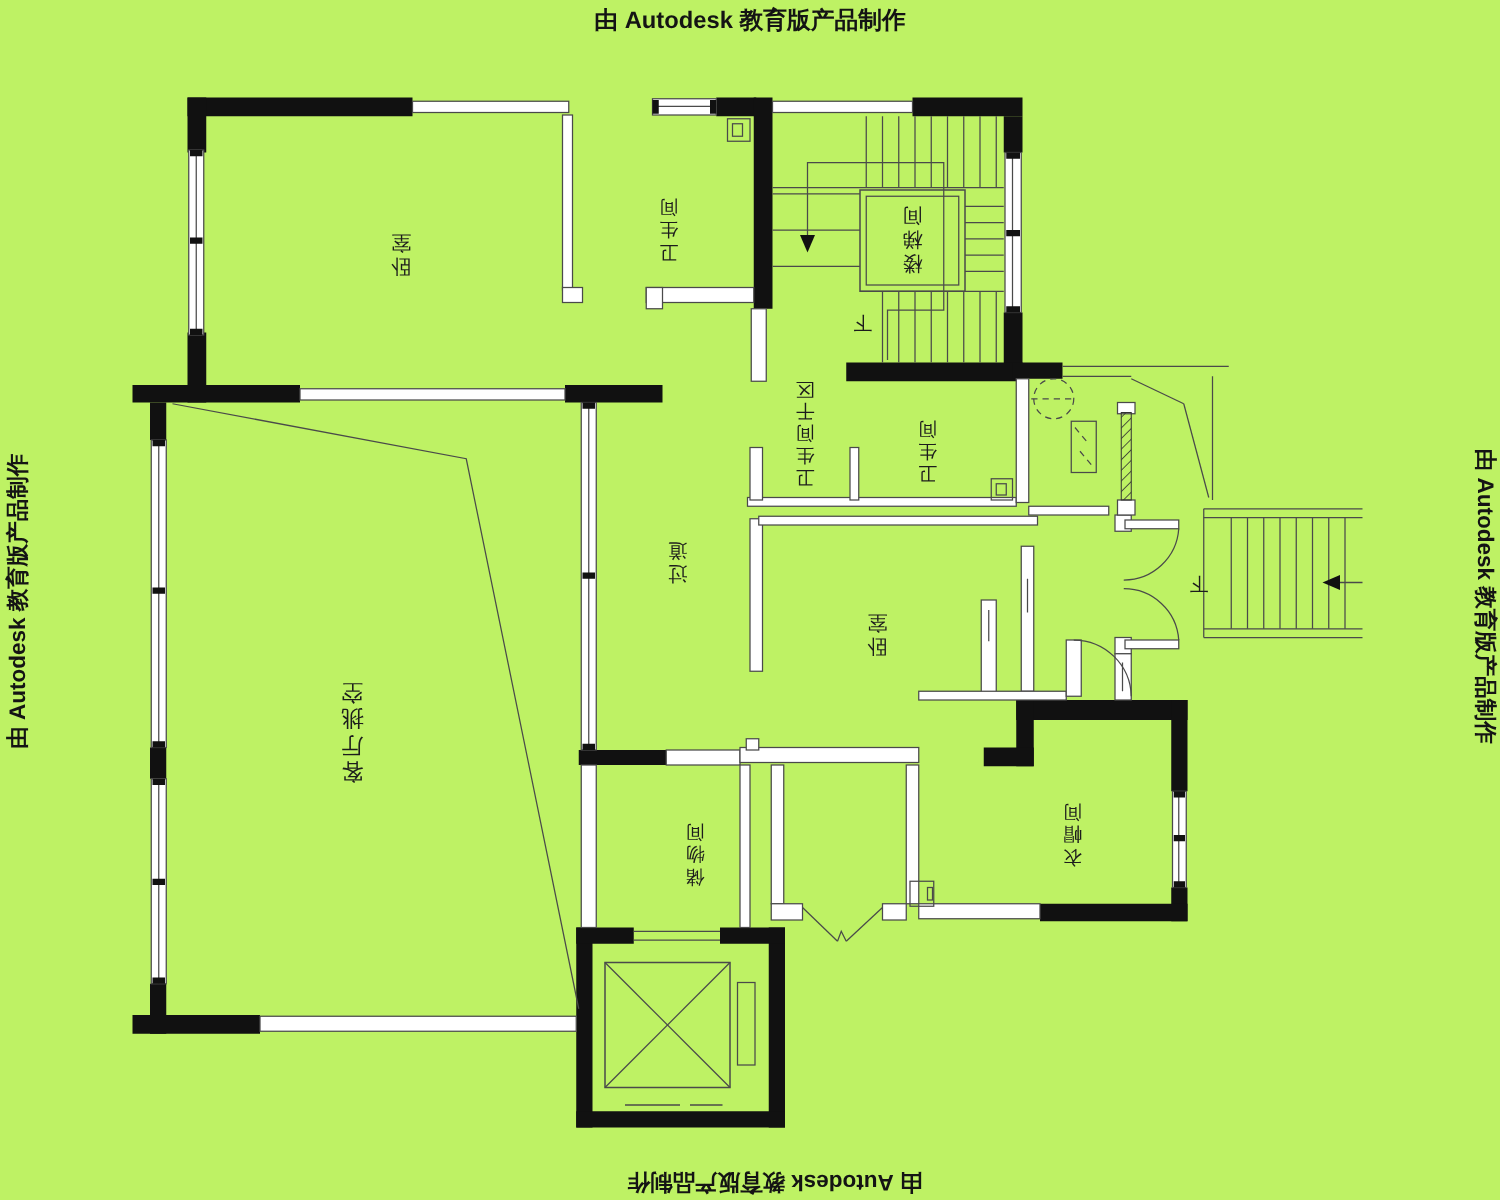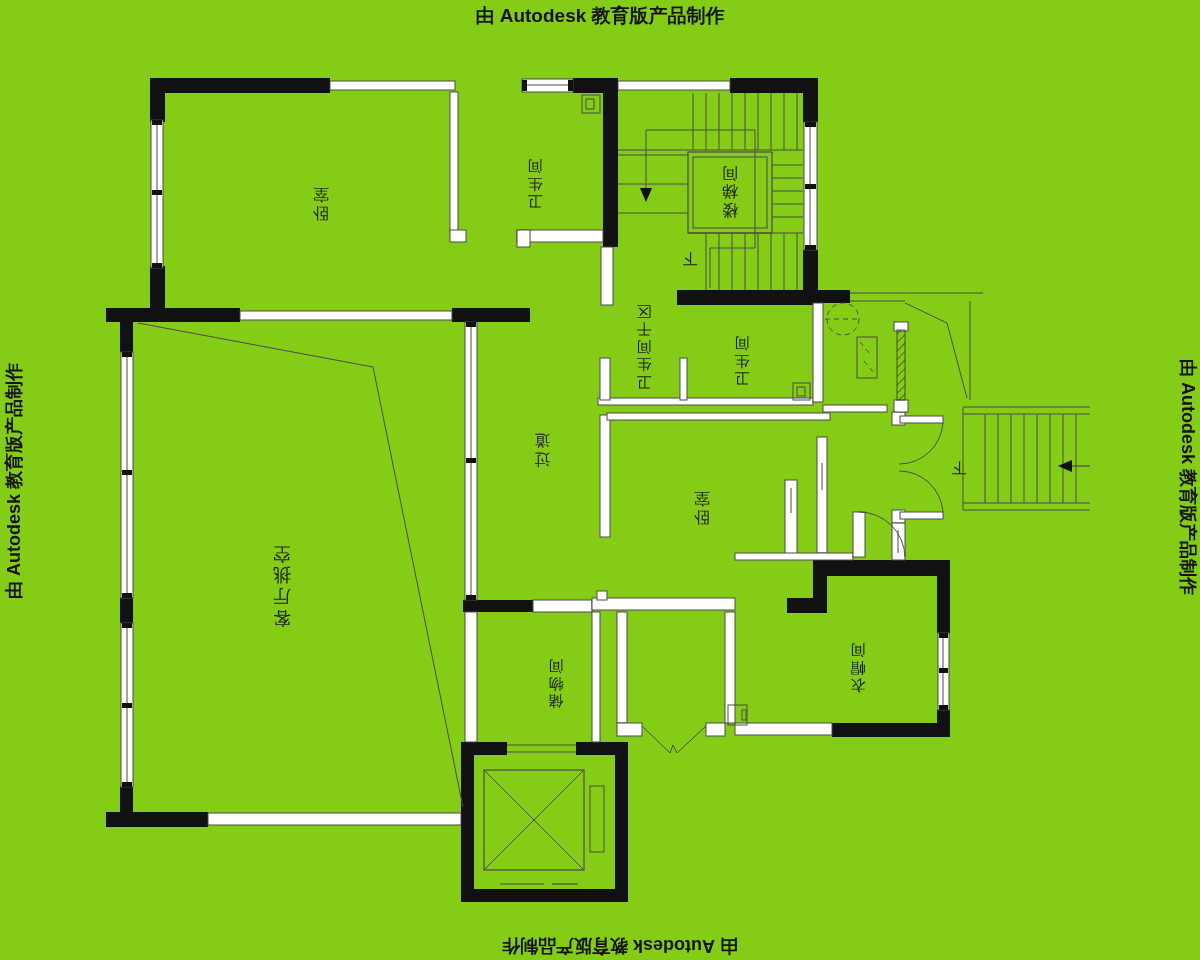--- a/index.html
+++ b/index.html
@@ -1,21 +1,21 @@
 <!DOCTYPE html>
 <html style="--wall: #111111; --line: #4a4a4a; --text: #1c1c1c;"><head>
 <meta charset="utf-8">
 <style>
   :root{
     --wall:#111111;
     --line:#4a4a4a;
     --text:#1c1c1c;
   }
   html,body{margin:0;padding:0;background:#ffffff;}
-  .page{width:1200px;height:960px;position:relative;background:#84cc16;overflow:hidden;}
+  .page{width:1200px;height:960px;position:relative;background:#bef264;overflow:hidden;}
   svg{display:block;font-family:"Liberation Sans","DejaVu Sans",sans-serif;}
   .wall{fill:var(--wall);stroke:none;}
   .thin{stroke:var(--line);stroke-width:1;fill:none;}
   .thin2{stroke:var(--line);stroke-width:1.2;fill:none;}
   .band{fill:#ffffff;stroke:var(--line);stroke-width:1;}
   .winblock{fill:var(--wall);}
   .dash{stroke:var(--line);stroke-width:1;fill:none;stroke-dasharray:5 4;}
   .room-label{fill:var(--text);font-family:"Liberation Sans","DejaVu Sans",sans-serif;}
   .wm{fill:#141414;font-weight:bold;font-family:"Liberation Sans","DejaVu Sans",sans-serif;}
 </style>

